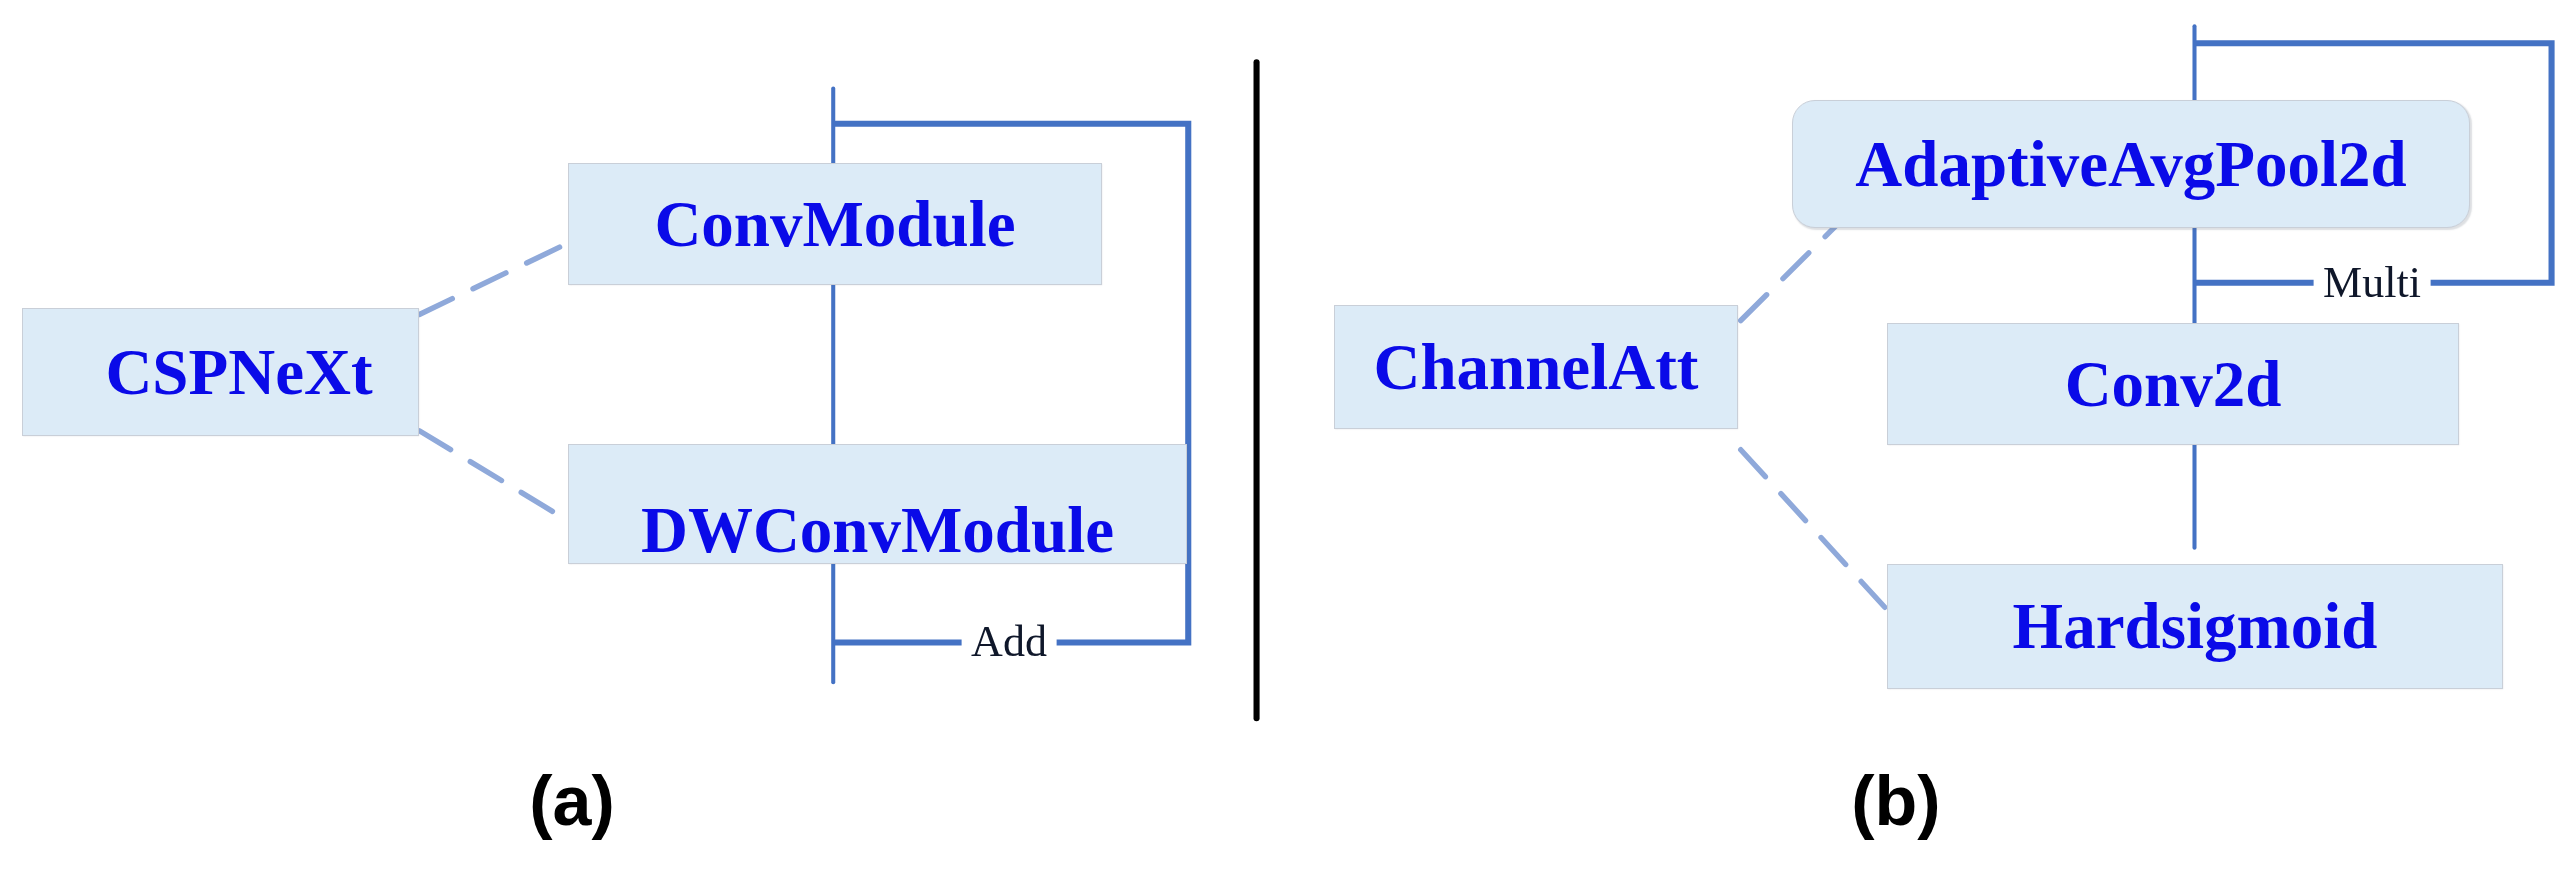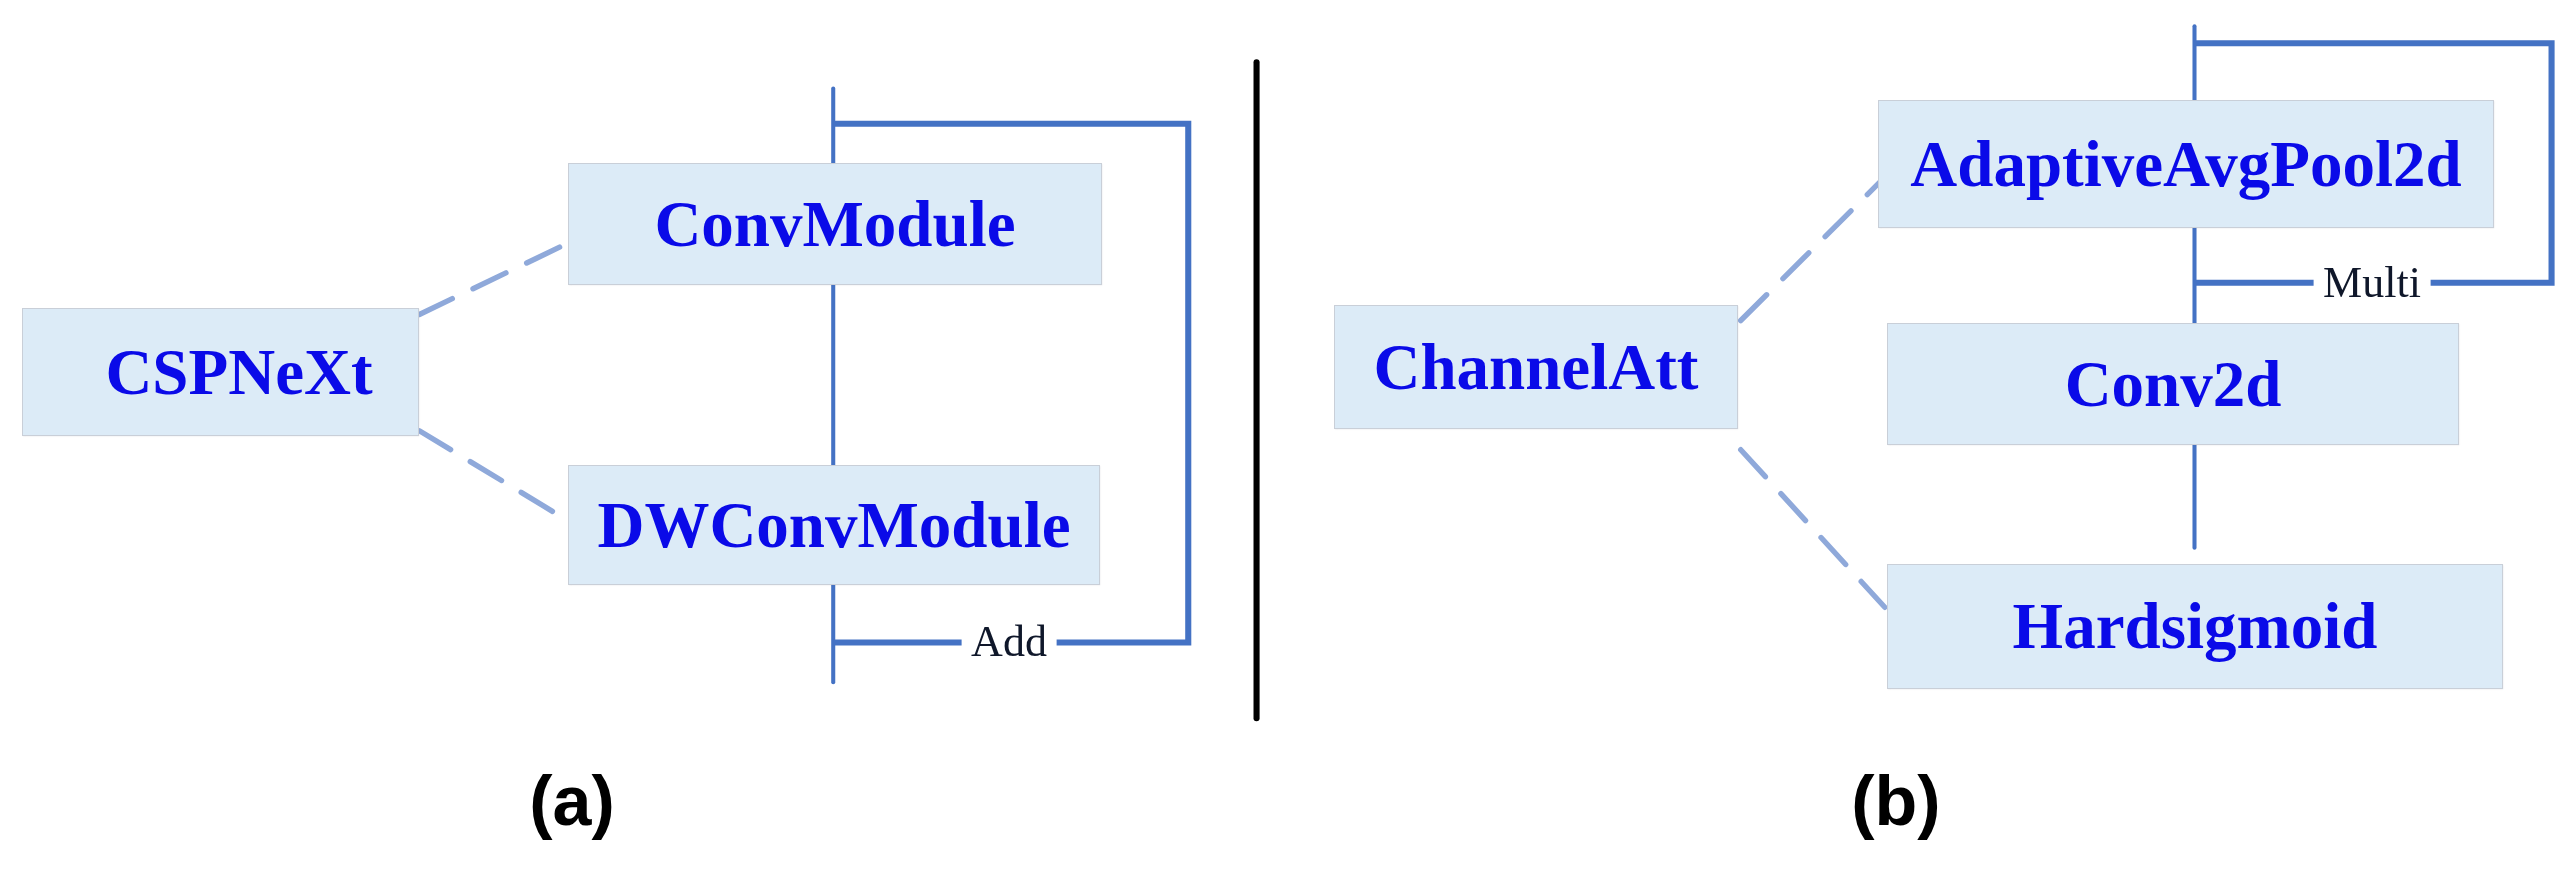--- a/index.html
+++ b/index.html
@@ -87,33 +87,33 @@
   </svg>
 
   <div class="node-box" style="left:22px; top:308px; width:397px; height:128px;padding-left:37px;">
     <span class="node-label">CSPNeXt</span>
   </div>
 
   <div class="node-box" style="left:568px; top:163px; width:534px; height:122px;">
     <span class="node-label">ConvModule</span>
   </div>
 
-  <div class="node-box" style="left:568px; top:465px; width:532px; height:120px;">
+  <div class="node-box" style="left:568px; top:444px; width:619px; height:120px;align-items:flex-end;">
     <span class="node-label">DWConvModule</span>
   </div>
 
   <span class="op-label" style="left:1009px; top:642px;">Add</span>
 
   <div class="panel-caption" style="left:572px;">(a)</div>
 
   <div class="node-box" style="left:1334px; top:305px; width:404px; height:124px;">
     <span class="node-label">ChannelAtt</span>
   </div>
 
-  <div class="node-box" style="left:1878px; top:100px; width:616px; height:128px;">
+  <div class="node-box" style="left:1792px; top:100px; width:678px; height:128px;border-radius:23px;">
     <span class="node-label">AdaptiveAvgPool2d</span>
   </div>
 
   <div class="node-box" style="left:1887px; top:323px; width:572px; height:122px;">
     <span class="node-label">Conv2d</span>
   </div>
 
   <div class="node-box" style="left:1887px; top:548px; width:616px; height:125px;margin-top:16px;">
     <span class="node-label">Hardsigmoid</span>
   </div>

